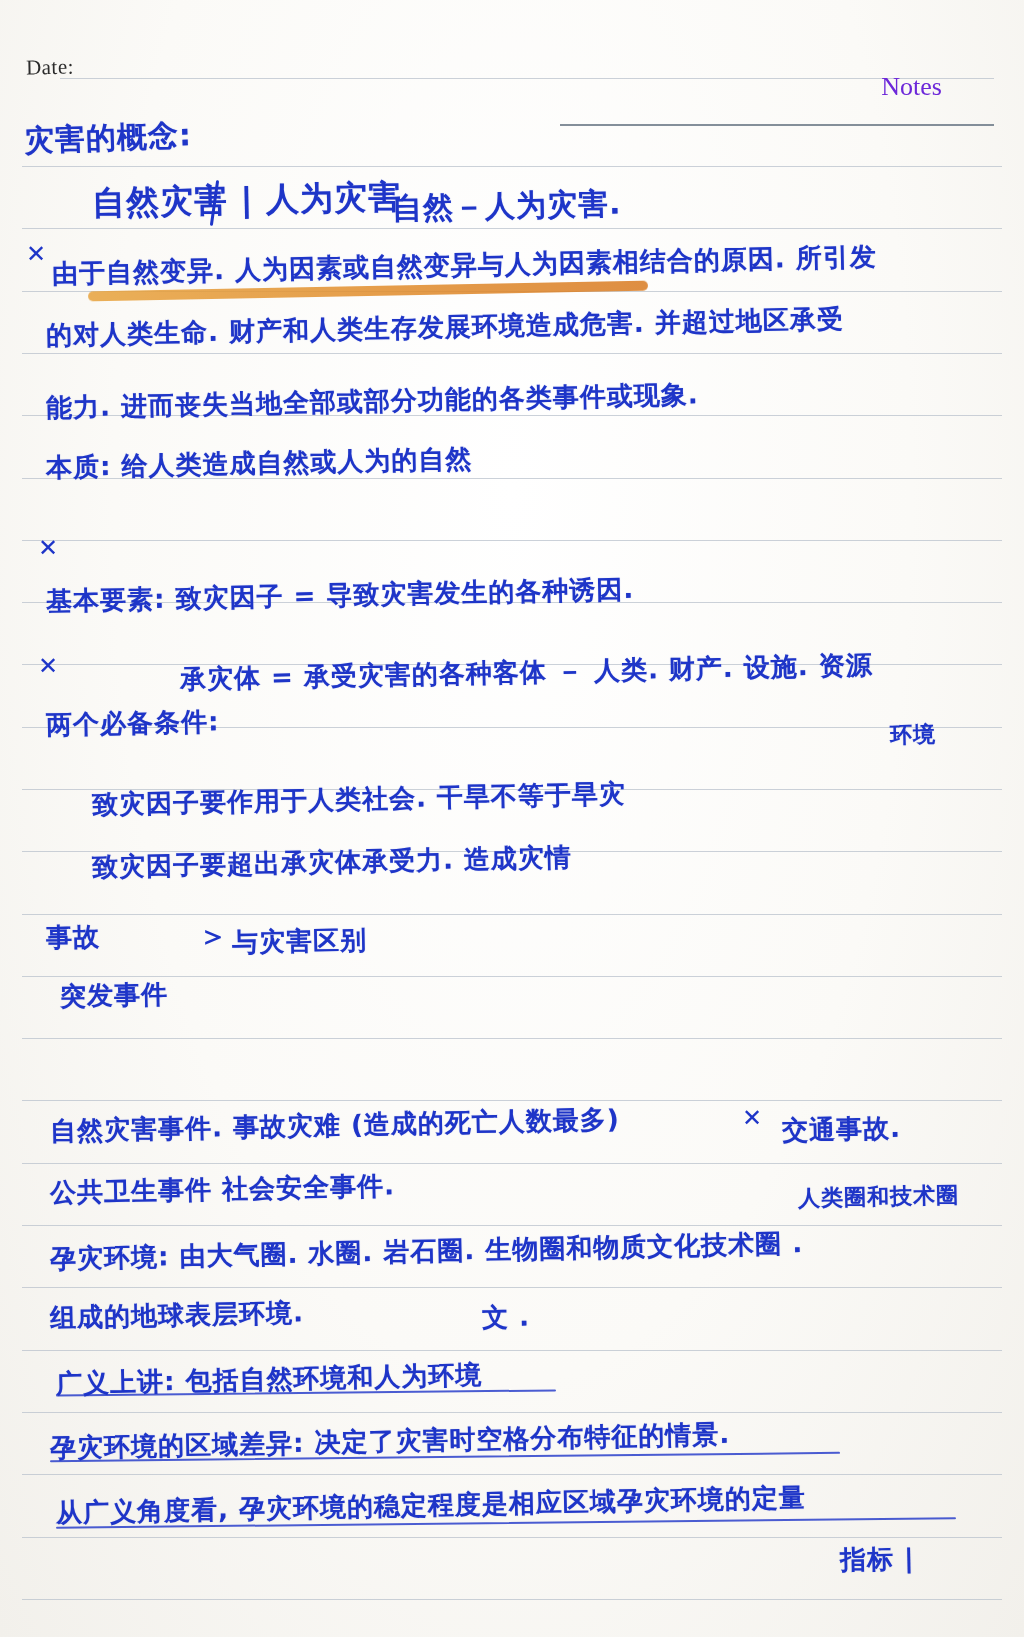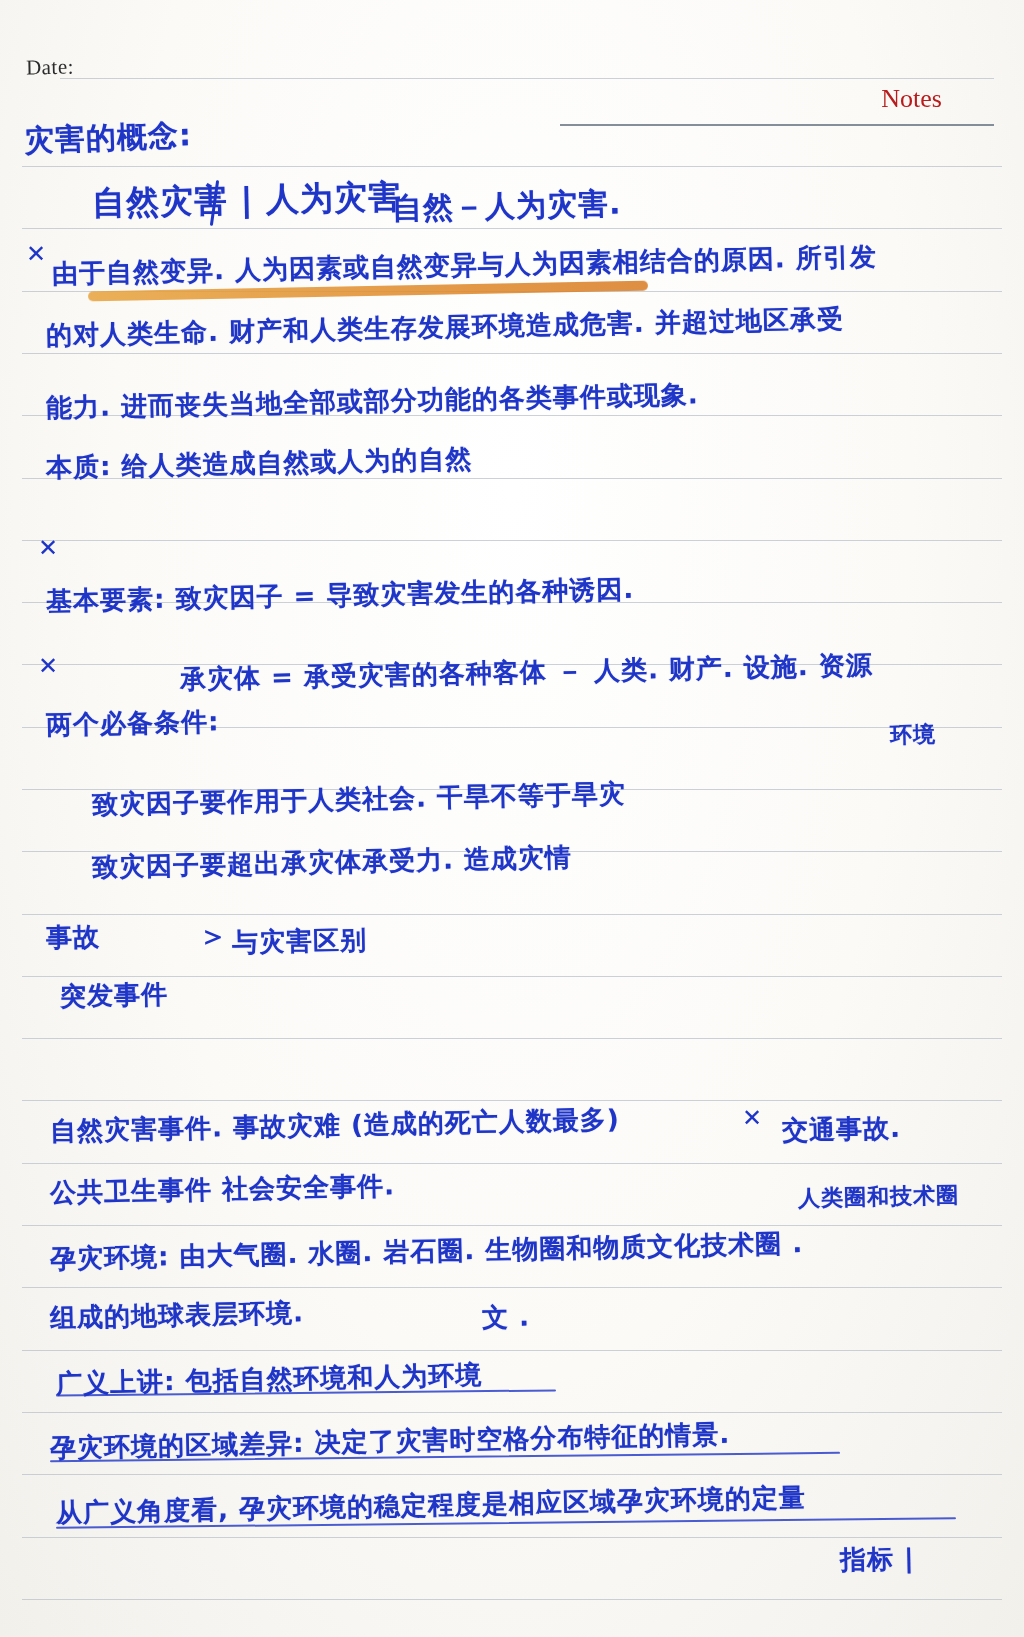--- a/index.html
+++ b/index.html
@@ -50,24 +50,24 @@
     top: 55px;
     font-family: "Liberation Serif", serif;
     font-size: 21px;
     color: #2b2b2b;
     letter-spacing: .5px;
     transform: rotate(-1.2deg);
   }
   #notes-label {
     position: absolute;
     right: 82px;
-    top: 84px;
+    top: 72px;
     font-family: "Liberation Serif", serif;
     font-size: 26px;
-    color: #b91c1c;
+    color: #6d28d9;
   }
   
   .hw {
     position: absolute;
     font-family: "DejaVu Sans", sans-serif;
     color: #1e35c8;
     font-weight: 700;
     white-space: nowrap;
     letter-spacing: 1px;
     text-shadow: 0 0 1px rgba(30,53,200,.35);

